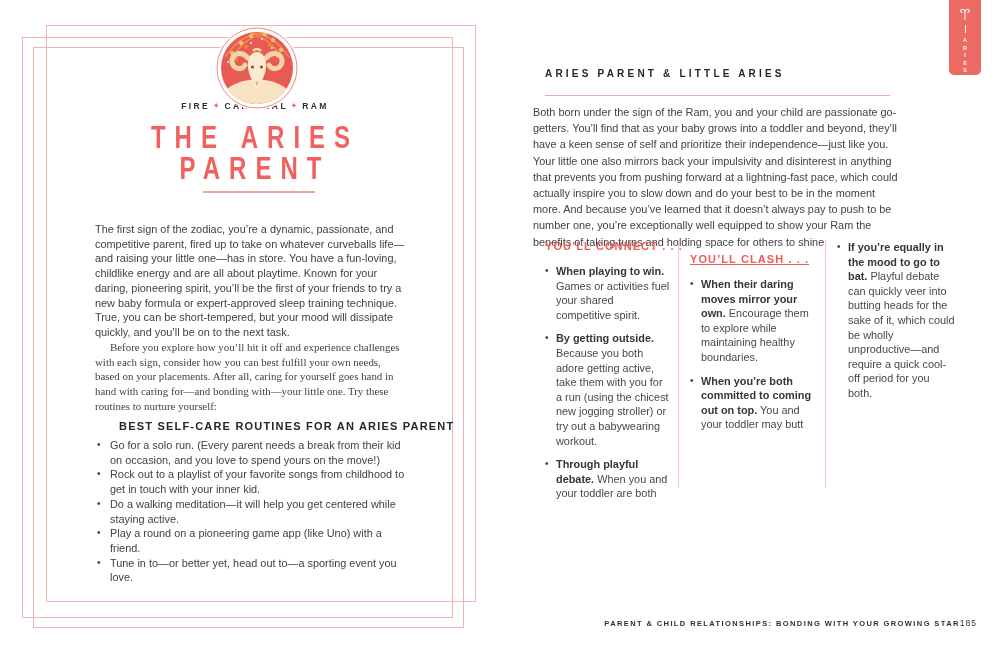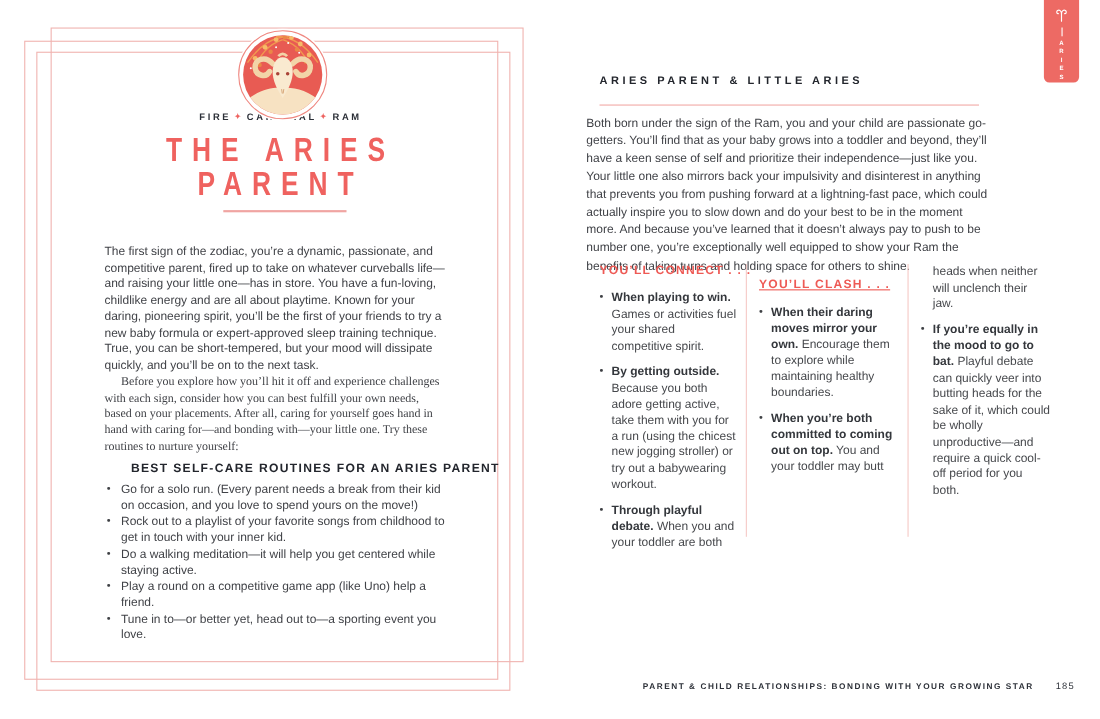--- a/index.html
+++ b/index.html
@@ -58,21 +58,21 @@
   .col-heading{color:#ee5a55;font-weight:bold;font-size:11px;letter-spacing:1.1px;
     margin:0 0 12px 0;white-space:nowrap;}
   .col-heading.after{margin-top:13px;text-decoration:underline;}
   .bullet-item{display:flex;margin-bottom:9px;}
   .bullet-item .dot{width:11px;}
   .bullet-text{margin:0;font-size:10.9px;line-height:14.6px;color:#46484c;}
   .bullet-text b{color:#34373c;}
   .cont{margin:0 0 9px 0;padding-left:11px;font-size:10.9px;line-height:14.6px;color:#46484c;}
 
   
-  .footer{position:absolute;top:618px;right:23px;display:flex;align-items:baseline;gap:20px;}
+  .footer{position:absolute;top:618px;right:23px;display:flex;align-items:baseline;}
   .footer-text{font-size:7.5px;font-weight:bold;letter-spacing:1.4px;color:#2c3038;white-space:nowrap;}
   .page-num{font-size:8.5px;font-weight:normal;letter-spacing:1px;color:#2c3038;}
 
   
   .aries-tab{position:absolute;left:949px;top:0;width:32px;height:75px;background:#ed6a64;
     border-radius:0 0 5px 5px;display:flex;flex-direction:column;align-items:center;padding-top:7px;
     box-sizing:border-box;z-index:5;}
   .tab-divider{width:1px;height:10px;background:#ffffff;margin:3px 0 4px 0;}
   .tab-label{color:#ffffff;font-size:5.5px;font-weight:bold;letter-spacing:1.6px;
     writing-mode:vertical-rl;text-orientation:upright;}
@@ -163,21 +163,21 @@
       <div class="routine-item">
         <span class="dot">•</span>
         <span class="routine-text">Rock out to a playlist of your favorite songs from childhood to get in touch with your inner kid.</span>
       </div>
       <div class="routine-item">
         <span class="dot">•</span>
         <span class="routine-text">Do a walking meditation—it will help you get centered while staying active.</span>
       </div>
       <div class="routine-item">
         <span class="dot">•</span>
-        <span class="routine-text">Play a round on a competitive game app (like Uno) help a friend.</span>
+        <span class="routine-text">Play a round on a pioneering game app (like Uno) with a friend.</span>
       </div>
       <div class="routine-item">
         <span class="dot">•</span>
         <span class="routine-text">Tune in to—or better yet, head out to—a sporting event you love.</span>
       </div>
     </div>
 </div>
 
 <div>
   <div class="rp-heading">ARIES PARENT &amp; LITTLE ARIES</div>
@@ -206,21 +206,20 @@
         <span class="dot">•</span>
         <p class="bullet-text"><b>When their daring moves mirror your own.</b> Encourage them to explore while maintaining healthy boundaries.</p>
       </div>
       <div class="bullet-item">
         <span class="dot">•</span>
         <p class="bullet-text"><b>When you’re both committed to coming out on top.</b> You and your toddler may butt</p>
       </div>
     </div>
   <div class="col-divider divider-2"></div>
   <div class="col col-3">
-      <p class="cont">heads when neither will unclench their jaw.</p>
       <div class="bullet-item">
         <span class="dot">•</span>
         <p class="bullet-text"><b>If you’re equally in the mood to go to bat.</b> Playful debate can quickly veer into butting heads for the sake of it, which could be wholly unproductive—and require a quick cool-off period for you both.</p>
       </div>
     </div>
 
   <div class="footer">
     <span class="footer-text">PARENT &amp; CHILD RELATIONSHIPS: BONDING WITH YOUR GROWING STAR</span>
     <span class="page-num">185</span>
   </div>

